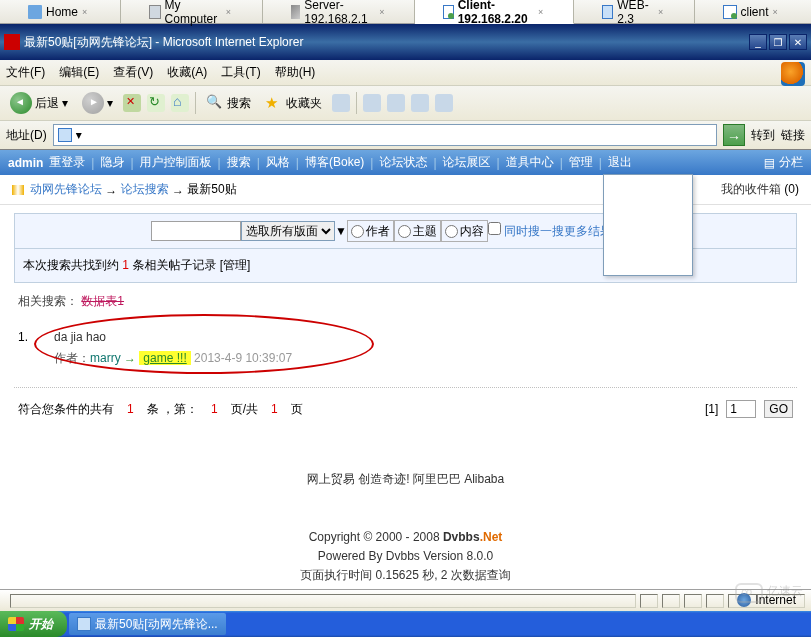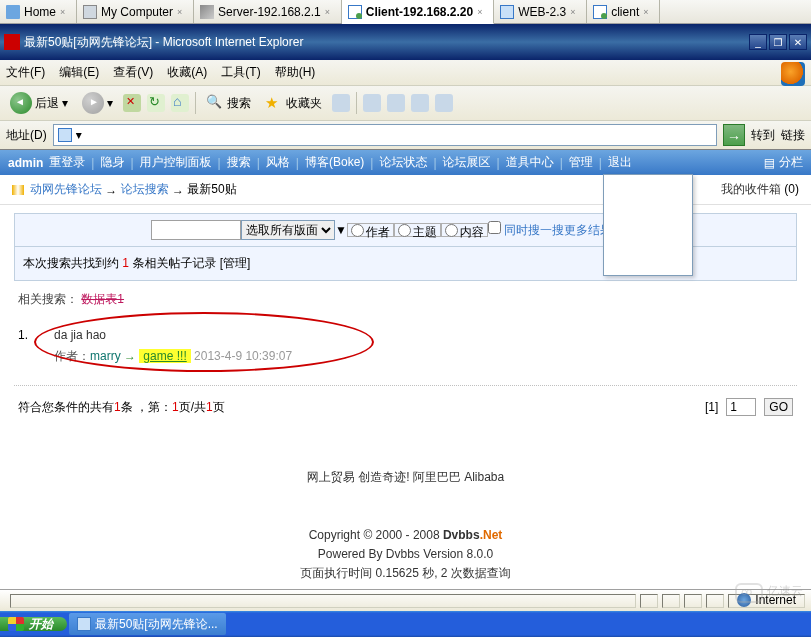--- a/index.html
+++ b/index.html
@@ -1,19 +1,19 @@
 <!DOCTYPE html>
 <html><head>
 <meta charset="utf-8">
 <style>
 * { margin: 0; padding: 0; box-sizing: border-box; font-family: "SimSun", "Microsoft YaHei", sans-serif; font-size: 12px; }
 body { background: #fff; width: 811px; overflow: hidden; }
 
 .tabs { display: flex; background: linear-gradient(#f7f7f4, #e8e6dc); border-bottom: 1px solid #a0a0a0; height: 24px; }
-.tab { display: flex; align-items: center; gap: 4px; padding: 3px 6px; border-right: 1px solid #b5b5a8; background: linear-gradient(#f7f7f4, #e8e6dc); cursor: pointer; }
+.tab { display: flex; align-items: center; gap: 4px; padding: 3px 28px; border-right: 1px solid #b5b5a8; background: linear-gradient(#f7f7f4, #e8e6dc); cursor: pointer; }
 .tab.active { background: #fff; border-bottom: 1px solid #fff; margin-bottom: -1px; }
 .tab-icon { width: 14px; height: 14px; display: inline-block; }
 .tab-close { width: 10px; height: 10px; font-size: 9px; color: #888; }
 .icon-home { background: #6ca6e0; border-radius: 1px; }
 .icon-computer { background: #d0d8e0; border: 1px solid #888; }
 .icon-server { background: linear-gradient(135deg,#888,#ccc); }
 .icon-client { background: #fff; border: 1px solid #3878c7; position: relative; }
 .icon-client::after { content: ""; position: absolute; bottom: -1px; right: -1px; width: 6px; height: 6px; background: #4c9f4c; border-radius: 50%; }
 .icon-web { background: #c8e0f8; border: 1px solid #3878c7; }
 
@@ -55,53 +55,53 @@
 .dropdown div { padding: 4px 8px; cursor: pointer; }
 
 .breadcrumb-row { display: flex; padding: 6px 12px; border-bottom: 1px solid #e0e0e0; align-items: center; }
 .breadcrumb-row .bc-icon { width: 12px; height: 10px; margin-right: 6px; background: linear-gradient(90deg,#f0b000,#fff,#f0b000); }
 .mail-right { margin-left: auto; }
 
 .search-panel { margin: 8px 14px; }
 .search-bar { background: #f0f5ff; border: 1px solid #c0d0e0; padding: 6px; display: flex; align-items: center; justify-content: center; }
 .search-bar input[type=text] { border: 1px solid #a0a0a0; height: 20px; width: 90px; padding: 0 3px; }
 .search-bar select { border: 1px solid #7f9db9; height: 20px; }
-.radio-box { display: inline-flex; align-items: flex-start; gap: 2px; border: 1px solid #b0b0b0; padding: 0 3px; height: 14px; }
+.radio-box { display: inline-flex; align-items: center; gap: 2px; border: 1px solid #b0b0b0; padding: 0 3px; height: 22px; }
 
 .result-header { background: #f0f5ff; border: 1px solid #c0d0e0; border-top: none; padding: 8px; }
 .result-header .rn { color: #d00; }
 .related { padding: 10px 4px; color: #444; }
 .related a { color: #be185d; text-decoration: line-through; }
 
 .result-item { padding: 10px 4px 20px 4px; border-bottom: 1px dotted #c0c0c0; display: flex; gap: 20px; position: relative; }
 .result-item .num { width: 16px; }
 .ellipse { position: absolute; left: 20px; top: -6px; width: 340px; height: 60px; border: 2px solid #c00; border-radius: 50%; pointer-events: none; }
 .author-line { margin-top: 6px; color: #555; }
 .author-line .au { color: #0f766e; }
 .highlight { background: #ffff30; padding: 0 4px; }
 .game-txt { color: #2a8a2a; text-decoration: underline; }
 .ts { color: #999; }
 
-.pager { padding: 12px 4px; display: flex; align-items: center; }
+.pager { padding: 12px 4px; display: flex; align-items: center; gap: 13px; }
 .pager .red { color: #d00; }
 .pager-right { margin-left: auto; display: flex; gap: 8px; align-items: center; }
 .pager-right input { border: 1px solid #a0a0a0; height: 18px; width: 30px; padding: 0 3px; }
 .go-s { border: 1px solid #a0a0a0; background: #f0f0f0; padding: 1px 4px; cursor: pointer; }
 
 .footer { text-align: center; padding: 40px 0 10px 0; line-height: 1.6; color: #333; }
 .bold { font-weight: bold; }
 .orange { color: #e06a00; }
 
 .statusbar { position: fixed; bottom: 26px; left: 0; right: 0; background: linear-gradient(#fff,#ece9d8); border-top: 1px solid #a0a0a0; height: 22px; display: flex; align-items: center; padding: 0 6px; }
 .statusbar .box { border: 1px inset #d0d0c0; height: 14px; padding: 0 8px; display: inline-flex; align-items: flex-end; margin-left: 4px; }
 .statusbar .globe { width: 14px; height: 14px; background: radial-gradient(#6ca6e0,#2a5a9a); border-radius: 50%; margin-right: 4px; }
 .statusbar-left { flex: 1; display: flex; }
 
 .taskbar { position: fixed; bottom: 0; left: 0; right: 0; background: linear-gradient(#3b8ee0,#245edb 8%,#245edb 92%,#1a4aa8); height: 26px; display: flex; align-items: center; }
-.start-btn { background: linear-gradient(#5aba5a,#2a8a2a); color: #fff; height: 14px; padding: 0 14px 0 8px; display: inline-flex; align-items: center; gap: 5px; font-weight: bold; font-style: italic; border-radius: 0 10px 10px 0; }
+.start-btn { background: linear-gradient(#5aba5a,#2a8a2a); color: #fff; height: 26px; padding: 0 14px 0 8px; display: inline-flex; align-items: center; gap: 5px; font-weight: bold; font-style: italic; border-radius: 0 10px 10px 0; }
 .start-flag { width: 16px; height: 14px; background: conic-gradient(#e03030 0 25%, #30b030 0 50%, #3060e0 0 75%, #f0d030 0); border-radius: 2px; }
 .task-item { background: linear-gradient(#5a9ae8,#3b7ed0); color: #fff; height: 22px; margin: 0 2px; padding: 0 8px; display: inline-flex; align-items: center; gap: 4px; border-radius: 2px; max-width: 160px; overflow: hidden; }
 
 .watermark { position: fixed; right: 8px; bottom: 34px; opacity: .35; font-size: 14px; color: #888; display: flex; align-items: flex-start; gap: 4px; }
 .watermark .wc { width: 28px; height: 20px; border: 2px solid #aaa; border-radius: 6px; position: relative; }
 .watermark .wc::after { content: "∞"; position: absolute; left: 4px; top: -2px; font-size: 16px; color: #aaa; }
 </style>
 </head>
 <body>
 

